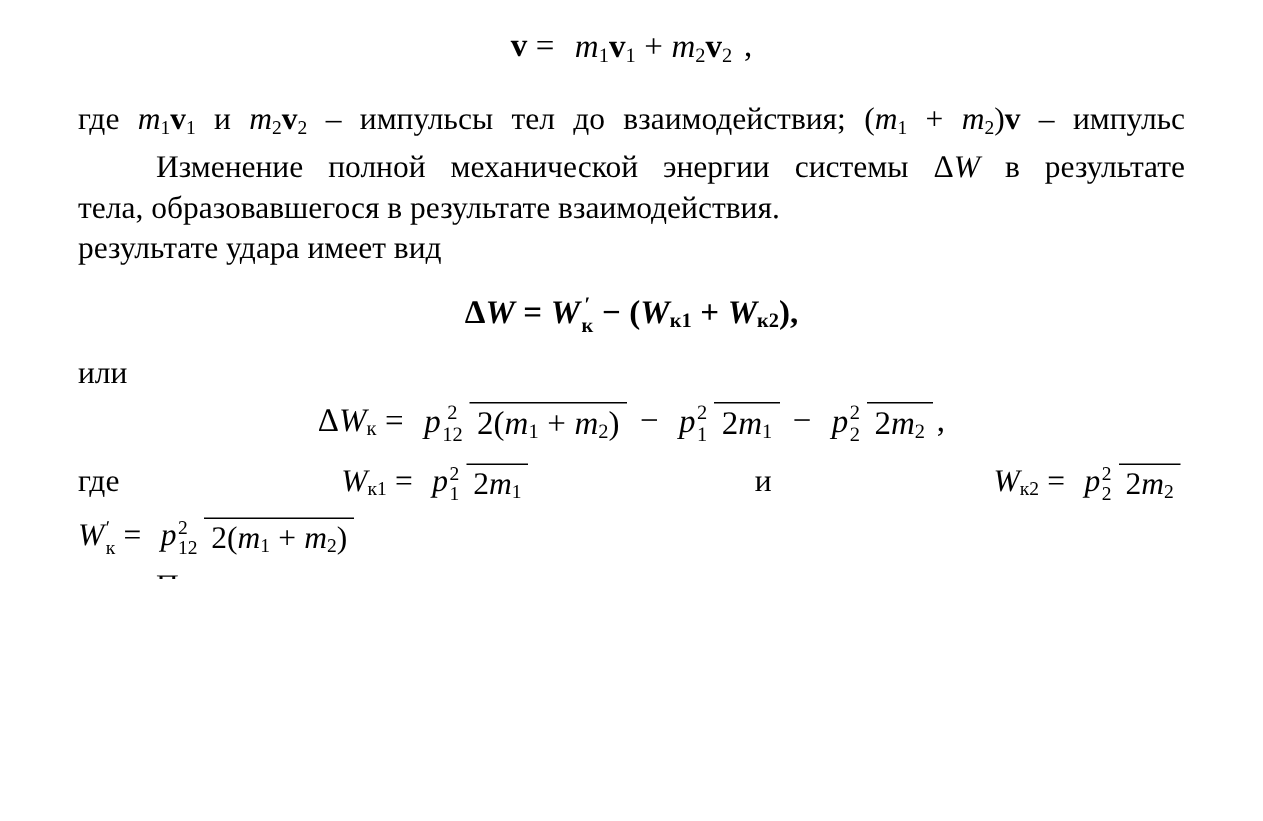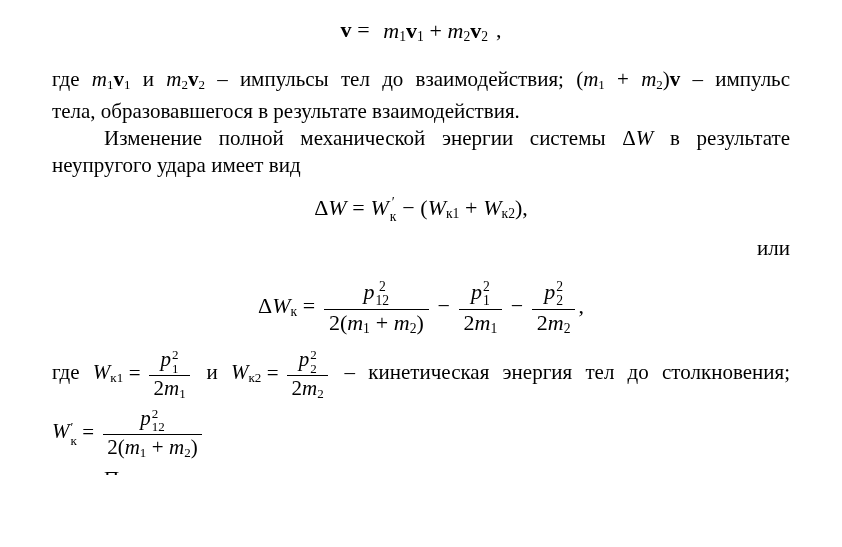--- a/index.html
+++ b/index.html
@@ -21,56 +21,56 @@
   .dformula { text-align:center; font-size:22px; line-height:1.28; }
   
   .mt { font-style:normal; }
   .mr { font-style:normal; }
   .mi { font-style:italic; }
   .mb { font-weight:700; font-style:normal; }
   .mo { font-style:normal; padding:0 0.26em; }
   .msub { font-size:0.62em; vertical-align:-0.24em; }
   
   .mfrac {
-    display:inline-flex; flex-direction:column; align-items:center;
+    display:inline-flex; flex-direction:row; align-items:center;
     vertical-align:middle; margin:0 0.14em; line-height:1.22;
   }
   .mnum, .mden { display:block; white-space:nowrap; padding:0 0.22em; text-align:center; }
   .mden { border-top:1.4px solid #000; }
   
   .mss {
     display:inline-block; vertical-align:middle;
     font-size:0.62em; line-height:1.05; margin-left:1px;
   }
   .mss-sup, .mss-sub { display:block; font-style:normal; }
   
   [data-name="velocity-formula"] { margin:8px 0 20px 0; }
-  [data-name="deltaW-formula"]   { margin:15px 0 11px 0; }
-  [data-name="or-line"]          { margin:0 0 17px 0;text-align:right; }
+  [data-name="deltaW-formula"]   { margin:15px 0 11px 0;font-weight:bold; }
+  [data-name="or-line"]          { margin:0 0 4px 0; }
   [data-name="deltaWk-formula"]  { margin:4px 0 10px 0; }
   [data-name="para-kinetic-line"]{ margin-top:8px; }
   [data-name="para-result-line1"]{ margin-top:4px; }
   [data-name="cutoff-line"]      { height:9px; overflow:hidden; margin-top:5px; }
 </style>
 </head>
 <body>
 
 <div class="page" data-name="document-page">
 
   <div class="dformula" data-name="velocity-formula"><span class="mb">v</span><span class="mo">=</span><span class="mfrac">
         <span class="mnum"><span class="mi">m</span><span class="msub">1</span><span class="mb">v</span><span class="msub">1</span><span class="mo">+</span><span class="mi">m</span><span class="msub">2</span><span class="mb">v</span><span class="msub">2</span></span>
       </span><span class="mr">,</span></div>
 
   <div class="line just" data-name="para-impulses-line1"><span class="mt">где </span><span class="mi">m</span><span class="msub">1</span><span class="mb">v</span><span class="msub">1</span><span class="mt"> и </span><span class="mi">m</span><span class="msub">2</span><span class="mb">v</span><span class="msub">2</span><span class="mt"> – импульсы тел до взаимодействия; </span><span class="mr">(</span><span class="mi">m</span><span class="msub">1</span><span class="mr"> + </span><span class="mi">m</span><span class="msub">2</span><span class="mr">)</span><span class="mb">v</span><span class="mt"> – импульс</span></div>
 
+  <div class="line just indent" data-name="para-energy-change-line1"><span class="mt">Изменение полной механической энергии системы </span><span class="mr">Δ</span><span class="mi">W</span><span class="mt"> в результате</span></div>
+
   <div class="line" data-name="para-impulses-line2"><span class="mt">тела, образовавшегося в результате взаимодействия.</span></div>
 
-  <div class="line just indent" data-name="para-energy-change-line1"><span class="mt">Изменение полной механической энергии системы </span><span class="mr">Δ</span><span class="mi">W</span><span class="mt"> в результате</span></div>
-
-  <div class="line" data-name="para-energy-change-line2"><span class="mt">неупругого удара имеет вид</span></div>
+  <div class="line" data-name="para-energy-change-line2"><span class="mt">результате удара имеет вид</span></div>
 
   <div class="dformula" data-name="deltaW-formula"><span class="mr">Δ</span><span class="mi">W</span><span class="mo">=</span><span class="mi">W</span><span class="mss"><span class="mss-sup">′</span><span class="mss-sub">к</span></span><span class="mo">−</span><span class="mr">(</span><span class="mi">W</span><span class="msub">к1</span><span class="mo">+</span><span class="mi">W</span><span class="msub">к2</span><span class="mr">)</span><span class="mr">,</span></div>
 
   <div class="line" data-name="or-line"><span class="mt">или</span></div>
 
   <div class="dformula" data-name="deltaWk-formula"><span class="mr">Δ</span><span class="mi">W</span><span class="msub">к</span><span class="mo">=</span><span class="mfrac">
         <span class="mnum"><span class="mi">p</span><span class="mss"><span class="mss-sup">2</span><span class="mss-sub">12</span></span></span>
         <span class="mden"><span class="mr">2(</span><span class="mi">m</span><span class="msub">1</span><span class="mo">+</span><span class="mi">m</span><span class="msub">2</span><span class="mr">)</span></span>
       </span><span class="mo">−</span><span class="mfrac">
         <span class="mnum"><span class="mi">p</span><span class="mss"><span class="mss-sup">2</span><span class="mss-sub">1</span></span></span>
@@ -79,21 +79,21 @@
         <span class="mnum"><span class="mi">p</span><span class="mss"><span class="mss-sup">2</span><span class="mss-sub">2</span></span></span>
         <span class="mden"><span class="mr">2</span><span class="mi">m</span><span class="msub">2</span></span>
       </span><span class="mr">,</span></div>
 
   <div class="line just" data-name="para-kinetic-line"><span class="mt">где </span><span class="mi">W</span><span class="msub">к1</span><span class="mo">=</span><span class="mfrac">
         <span class="mnum"><span class="mi">p</span><span class="mss"><span class="mss-sup">2</span><span class="mss-sub">1</span></span></span>
         <span class="mden"><span class="mr">2</span><span class="mi">m</span><span class="msub">1</span></span>
       </span><span class="mt"> и </span><span class="mi">W</span><span class="msub">к2</span><span class="mo">=</span><span class="mfrac">
         <span class="mnum"><span class="mi">p</span><span class="mss"><span class="mss-sup">2</span><span class="mss-sub">2</span></span></span>
         <span class="mden"><span class="mr">2</span><span class="mi">m</span><span class="msub">2</span></span>
-      </span><span class="mt"> – кинетическая энергия тел до столкновения;</span></div>
+      </span></div>
 
   <div class="line just" data-name="para-result-line1"><span class="mi">W</span><span class="mss"><span class="mss-sup">′</span><span class="mss-sub">к</span></span><span class="mo">=</span><span class="mfrac">
         <span class="mnum"><span class="mi">p</span><span class="mss"><span class="mss-sup">2</span><span class="mss-sub">12</span></span></span>
         <span class="mden"><span class="mr">2(</span><span class="mi">m</span><span class="msub">1</span><span class="mo">+</span><span class="mi">m</span><span class="msub">2</span><span class="mr">)</span></span>
       </span></div>
 
 
   <div class="line indent" data-name="cutoff-line"><span class="mt">П</span></div>
 
 </div>

